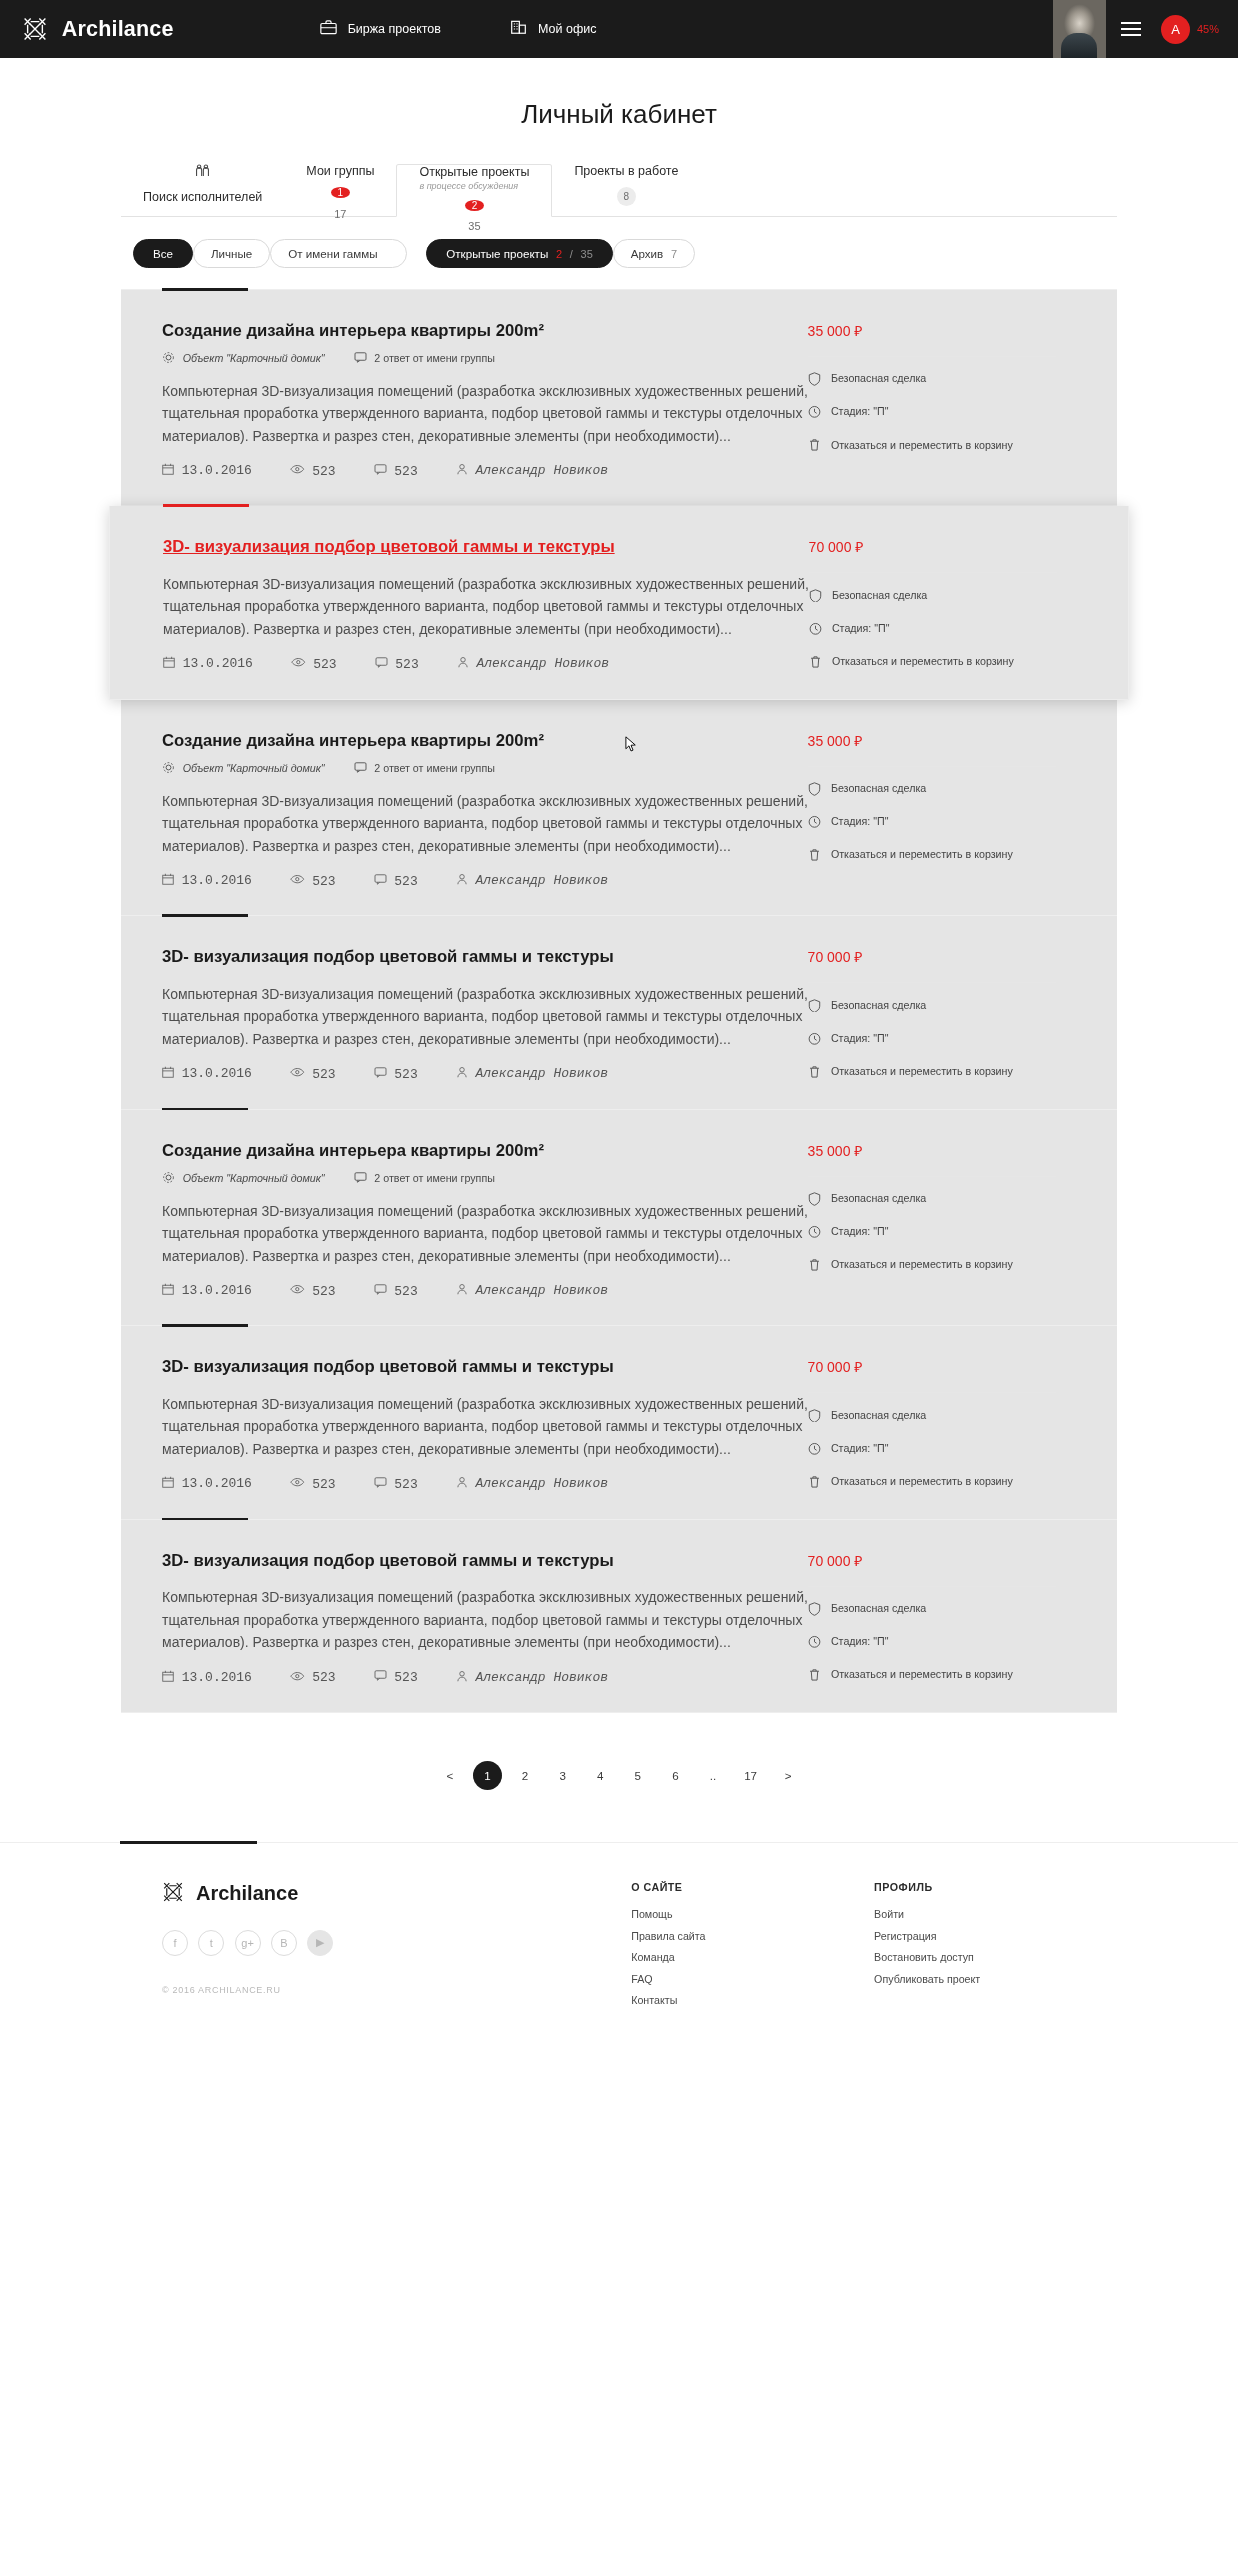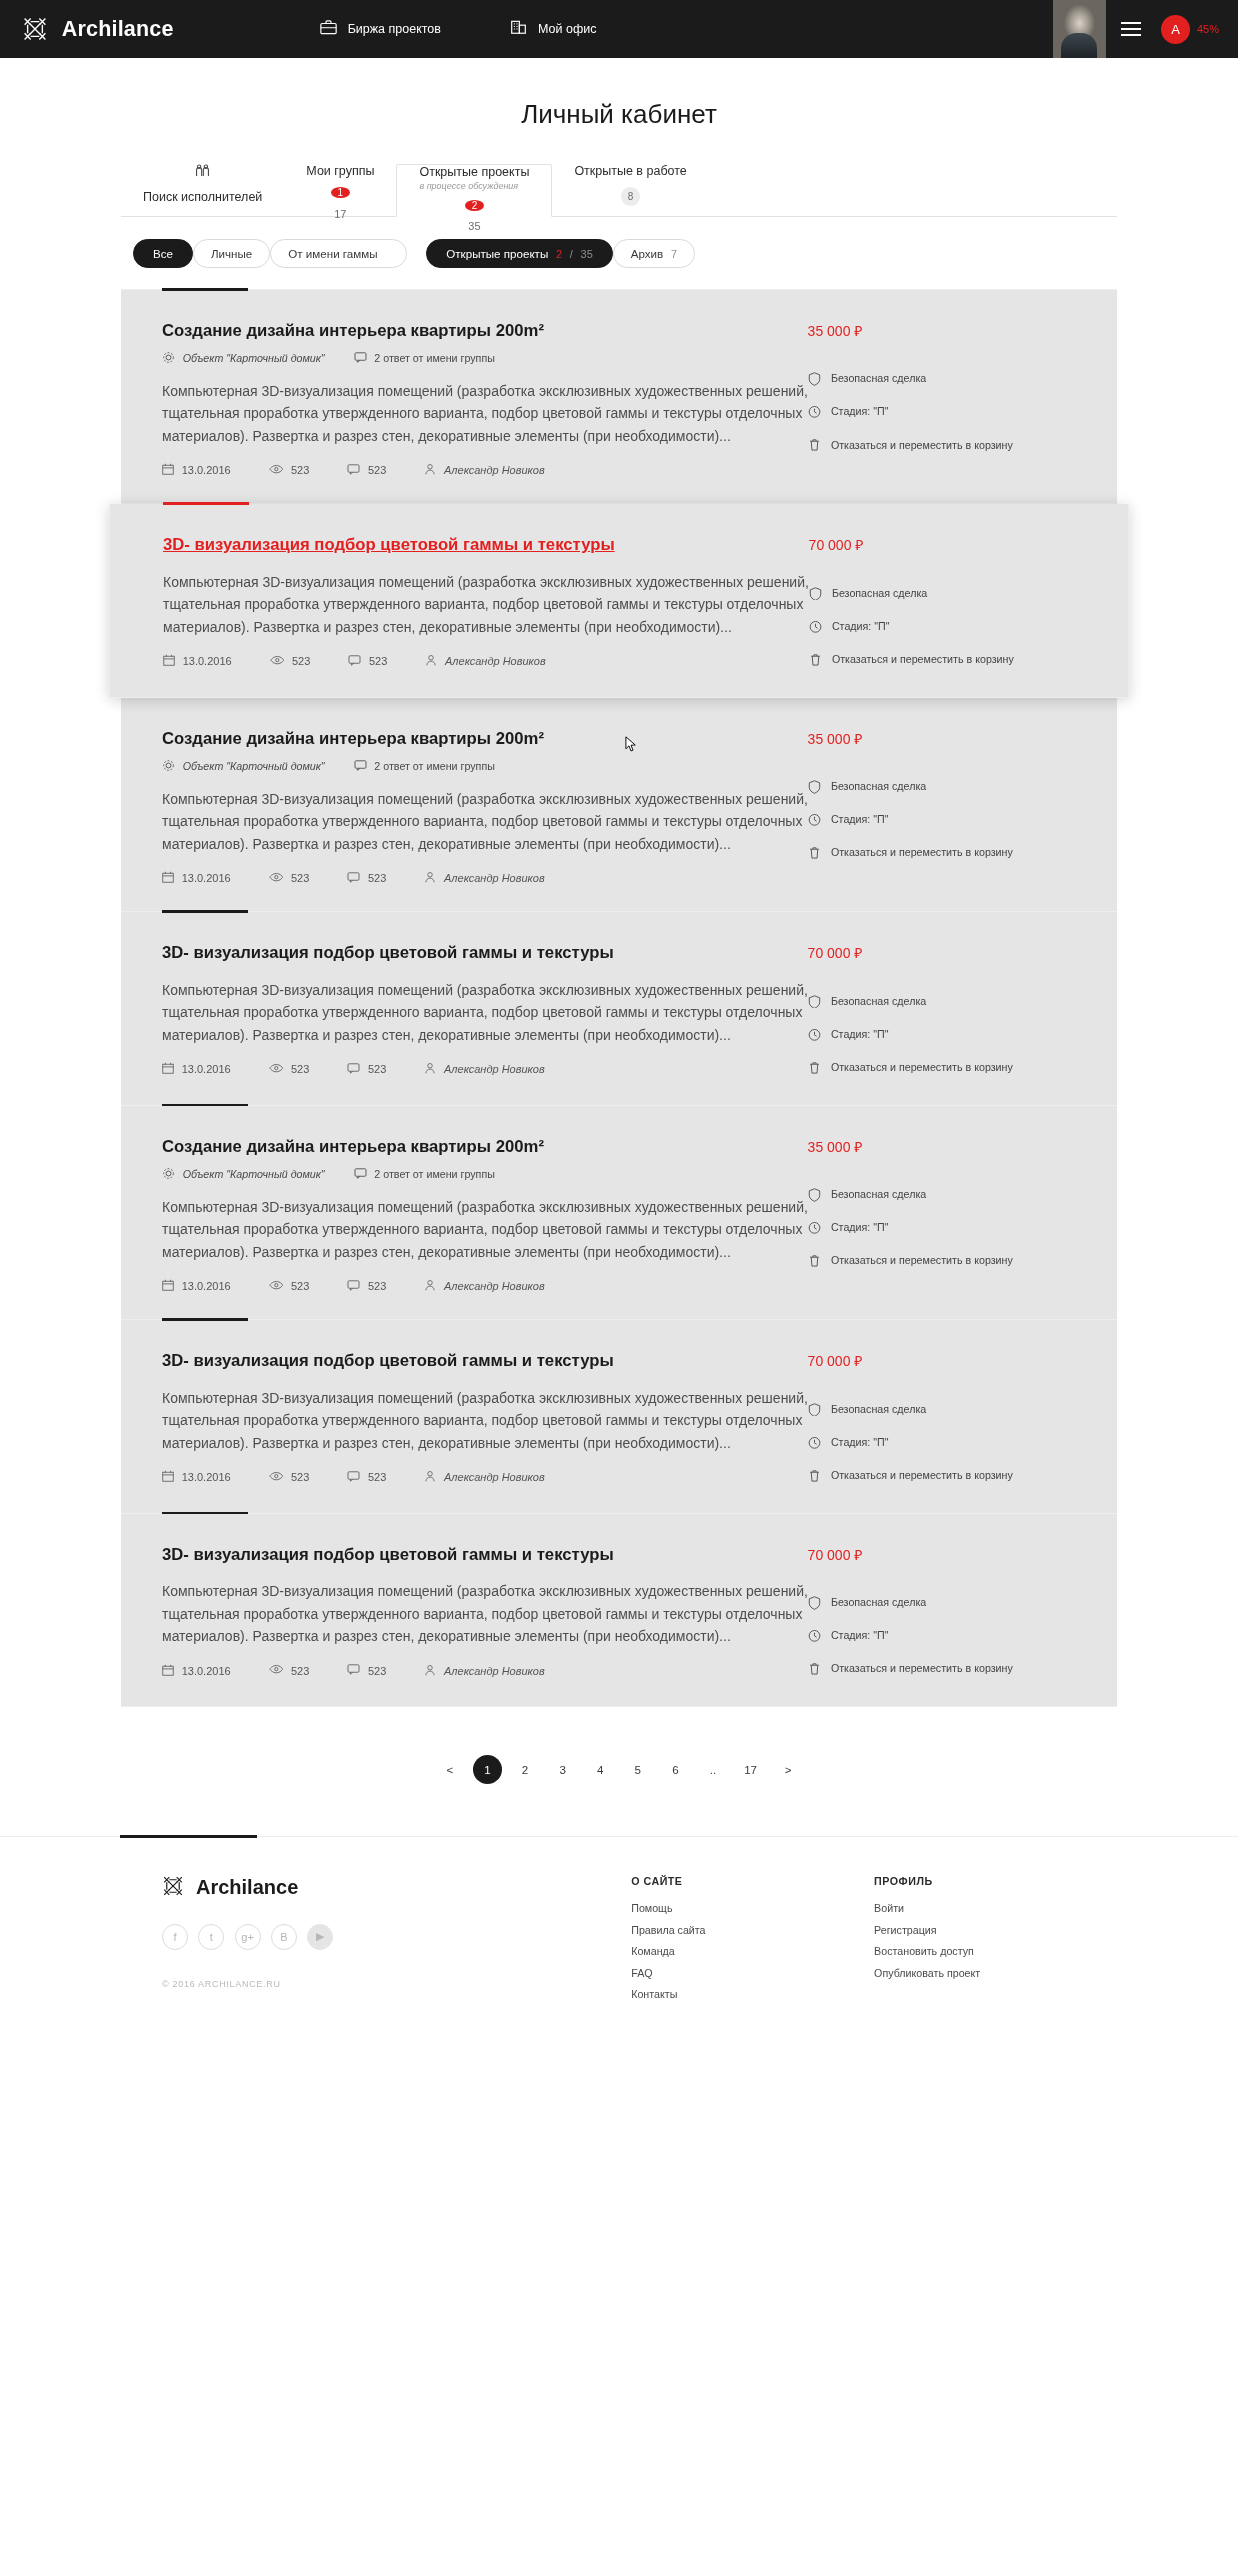--- a/index.html
+++ b/index.html
@@ -182,21 +182,21 @@
   }
   .meta-item { display: flex; align-items: center; gap: 7.7px; font-size: 10.7px; color: #4a4a4a; }
   .meta-item.italic { font-style: italic; }
   .card-desc {
     font-size: 14px; line-height: 1.62; color: #4e4e4e;
     width: 687px;
   }
   .card-stats {
     display: flex; align-items: center; gap: 38px; margin-top: 15.5px;
   }
-  .stat { display: flex; align-items: center; gap: 7.7px; font-size: 11px; color: #555; }
+  .stat { display: flex; gap: 7.7px; font-size: 13px; color: #555; font-family: Liberation Mono, monospace; }
   .stat.author { font-style: italic; }
 
   .card-right { width: 283px; padding-left: 8.6px; }
   .price {
     font-size: 14px; color: #e32020; font-weight: normal;
     padding-bottom: 16px;
     border-bottom: 0.9px solid #e6e6e6;
     margin-right: 26px;
   }
   .opt {
@@ -346,21 +346,21 @@
       <div class="main-tab active">
         <span>
           <span class="tab-main-label">Открытые проекты</span>
           <span class="tab-sub">в процессе обсуждения</span>
         </span>
         <span class="badge-red">2</span>
         <span class="count-plain">35</span>
       </div>
 
       <div class="main-tab">
-        <span class="tab-main-label">Открытые в работе</span>
+        <span class="tab-main-label">Проекты в работе</span>
         <span class="badge-grey">8</span>
       </div>
     </div>
 
     <div class="filter-row">
       <div class="pill dark">
         <span>Все</span>
       </div>
       <div class="pill">
         <span>Личные</span>

